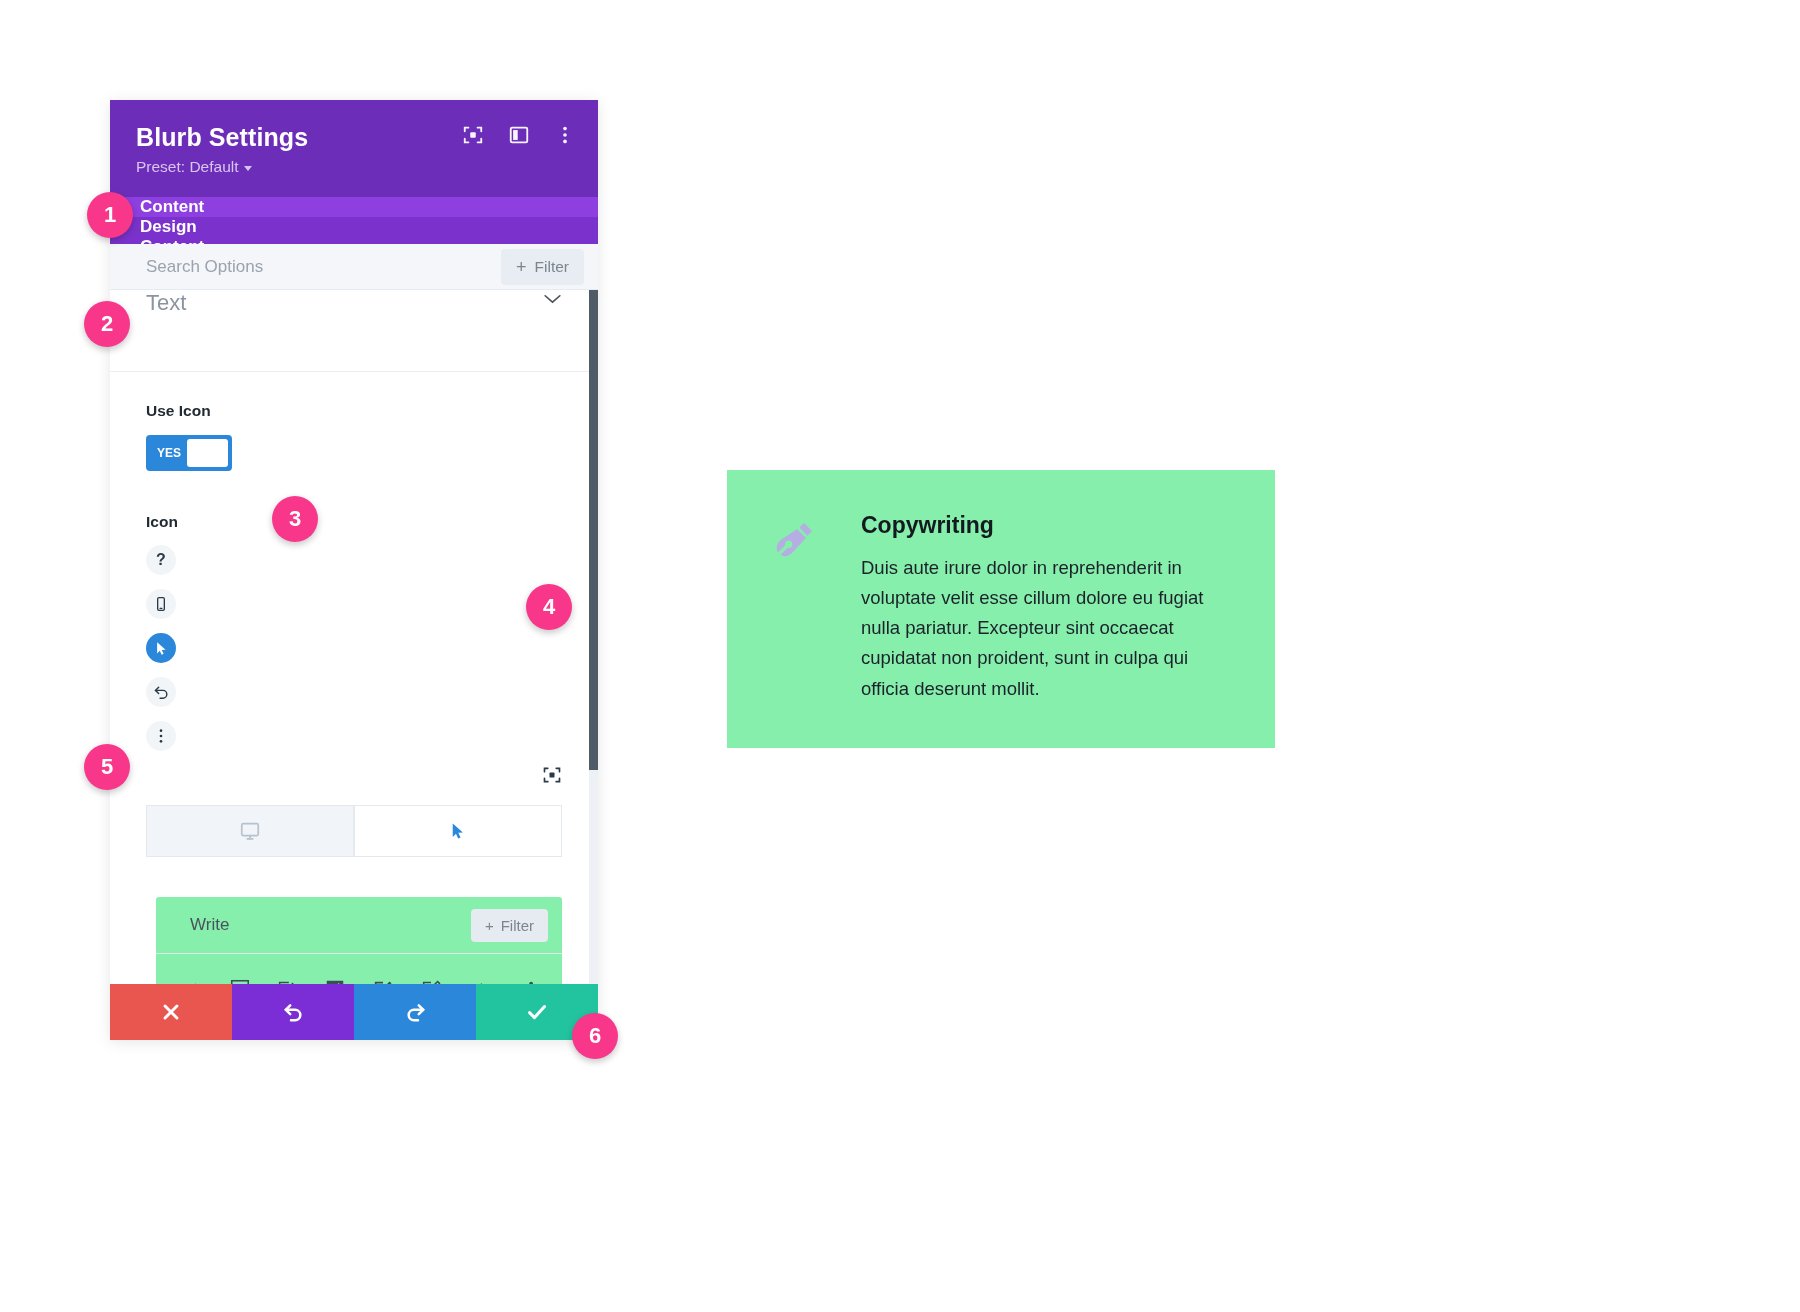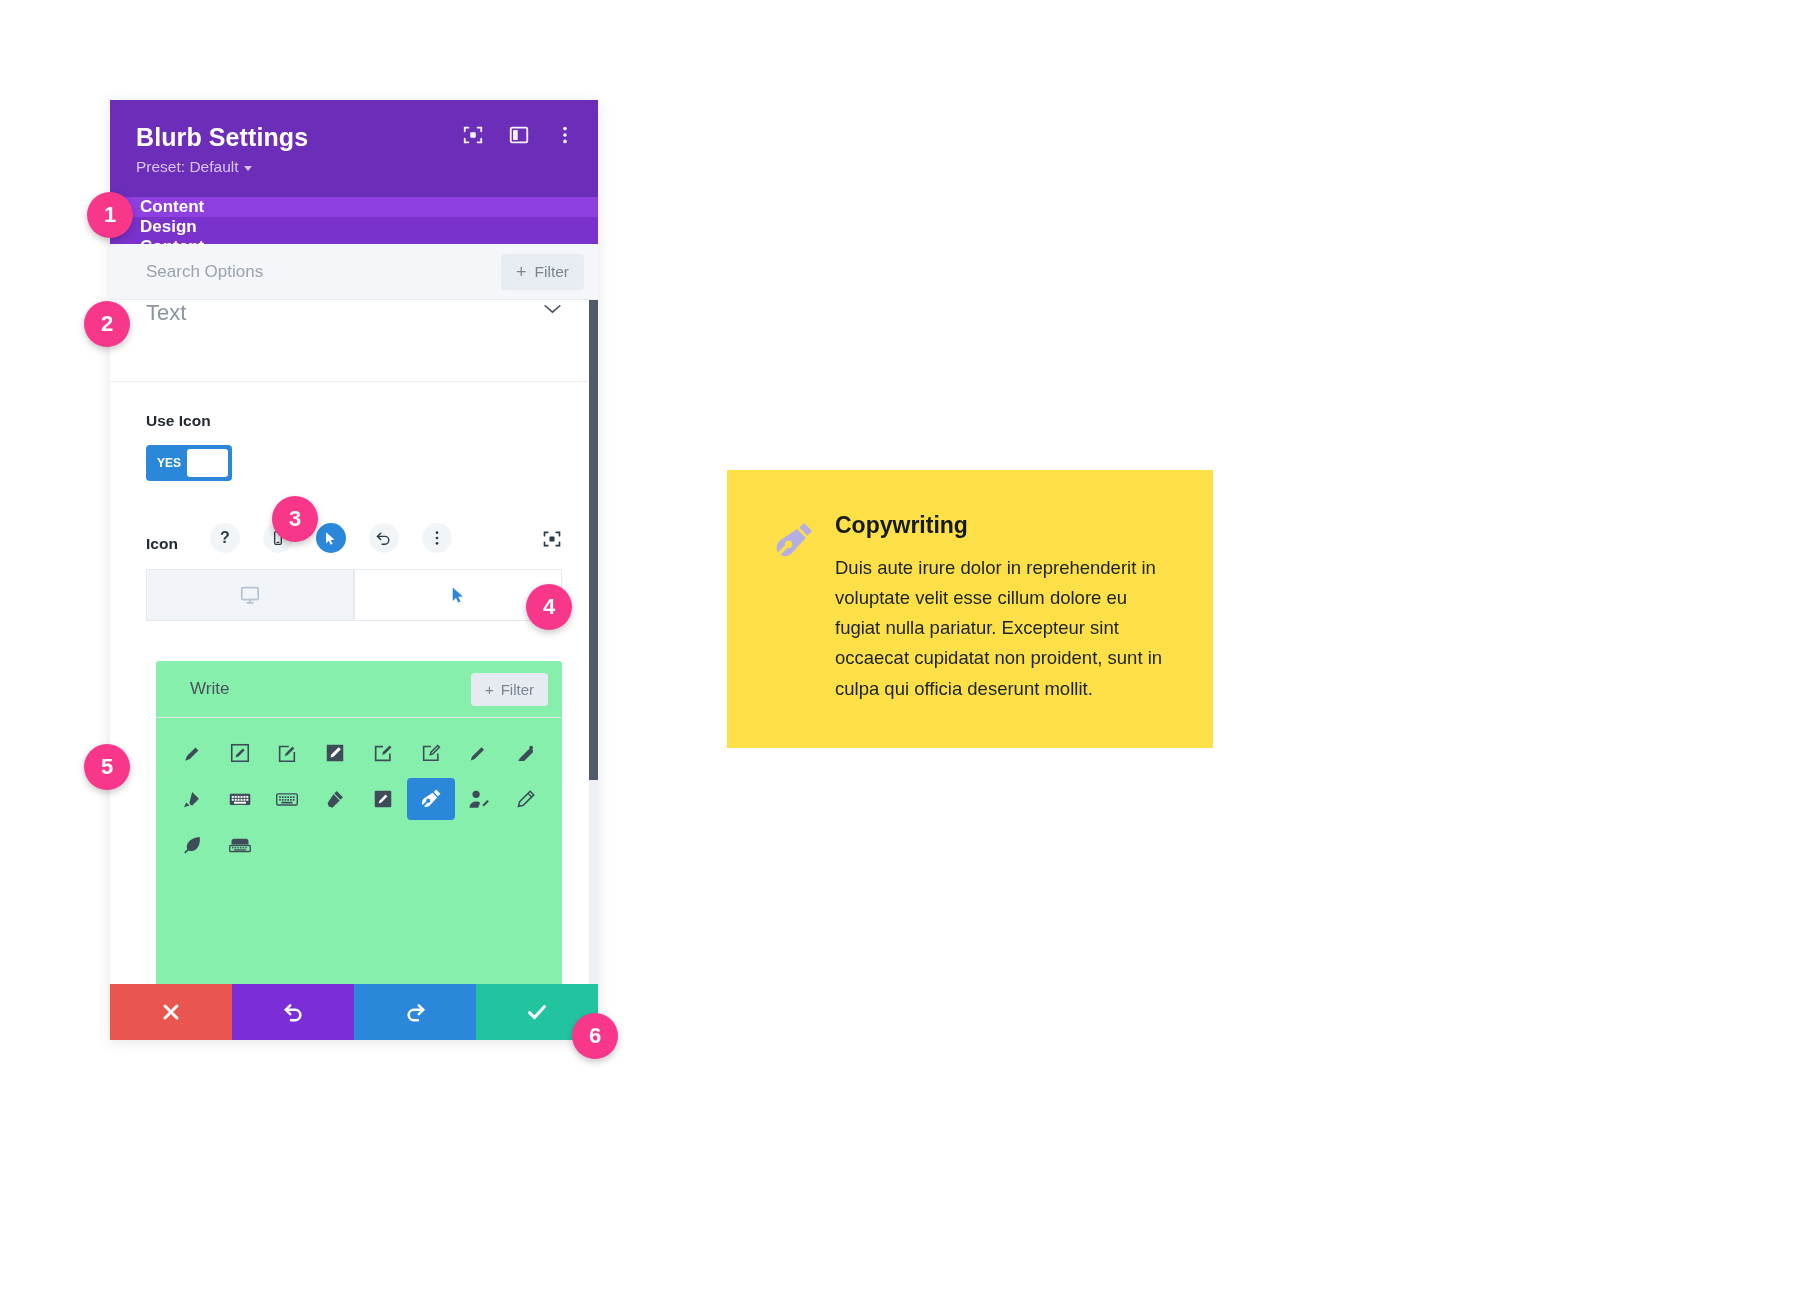--- a/index.html
+++ b/index.html
@@ -67,21 +67,21 @@
     font-size: 17px;
     font-weight: 700;
     height: 100%;
     cursor: pointer;
   }
   .tab.active { background: #8D3FE0; }
 
   
   .search-bar {
     display: flex; align-items: center;
-    height: 56px;
+    height: 46px;
     background: #F4F6F9;
     border-bottom: 1px solid #E6EBF1;
     padding-left: 36px;
     padding-right: 14px;
   }
   .search-bar .ph {
     color: #9AA3AE; font-size: 17px; flex: 1;
   }
   .filter-btn {
     background: #E8EDF3;
@@ -153,23 +153,24 @@
   .toggle .txt {
     color: #ffffff; font-size: 12px; font-weight: 700;
     padding: 0 6px 0 7px;
   }
   .toggle .knob {
     width: 44px; height: 28px; background: #ffffff; border-radius: 3px;
   }
 
   
   .icon-ctl-row {
-    display: flex; align-items: flex-end;
+    display: flex; align-items: flex-start;
     margin-top: 42px;
-    gap: 23px;
+    gap: 14px;
+    flex-direction: column;
   }
   .icon-ctl-row .cap {
     color: #222B33; font-size: 15.5px; font-weight: 700;
     margin-right: 9px;
   }
   .cbtn {
     width: 30px; height: 30px; border-radius: 50%;
     background: #F2F5F8;
     display: flex; align-items: center; justify-content: center;
     cursor: pointer;
@@ -246,25 +247,25 @@
     font-weight: 700;
     display: flex; align-items: center; justify-content: center;
     box-shadow: 0 3px 7px rgba(0,0,0,.22);
     z-index: 30;
   }
 
   
   .blurb-card {
     position: absolute;
     left: 727px; top: 470px;
-    width: 486px;
-    background: #fde047;
+    width: 548px;
+    background: #86efac;
     padding: 42px 44px 44px 44px;
     display: flex;
-    gap: 18px;
+    gap: 44px;
   }
   .blurb-icon { flex: 0 0 auto; padding-top: 6px; }
   .blurb-title {
     color: #141A20;
     font-size: 23px;
     font-weight: 700;
     margin-bottom: 14px;
   }
   .blurb-text {
     color: #1B222A;

